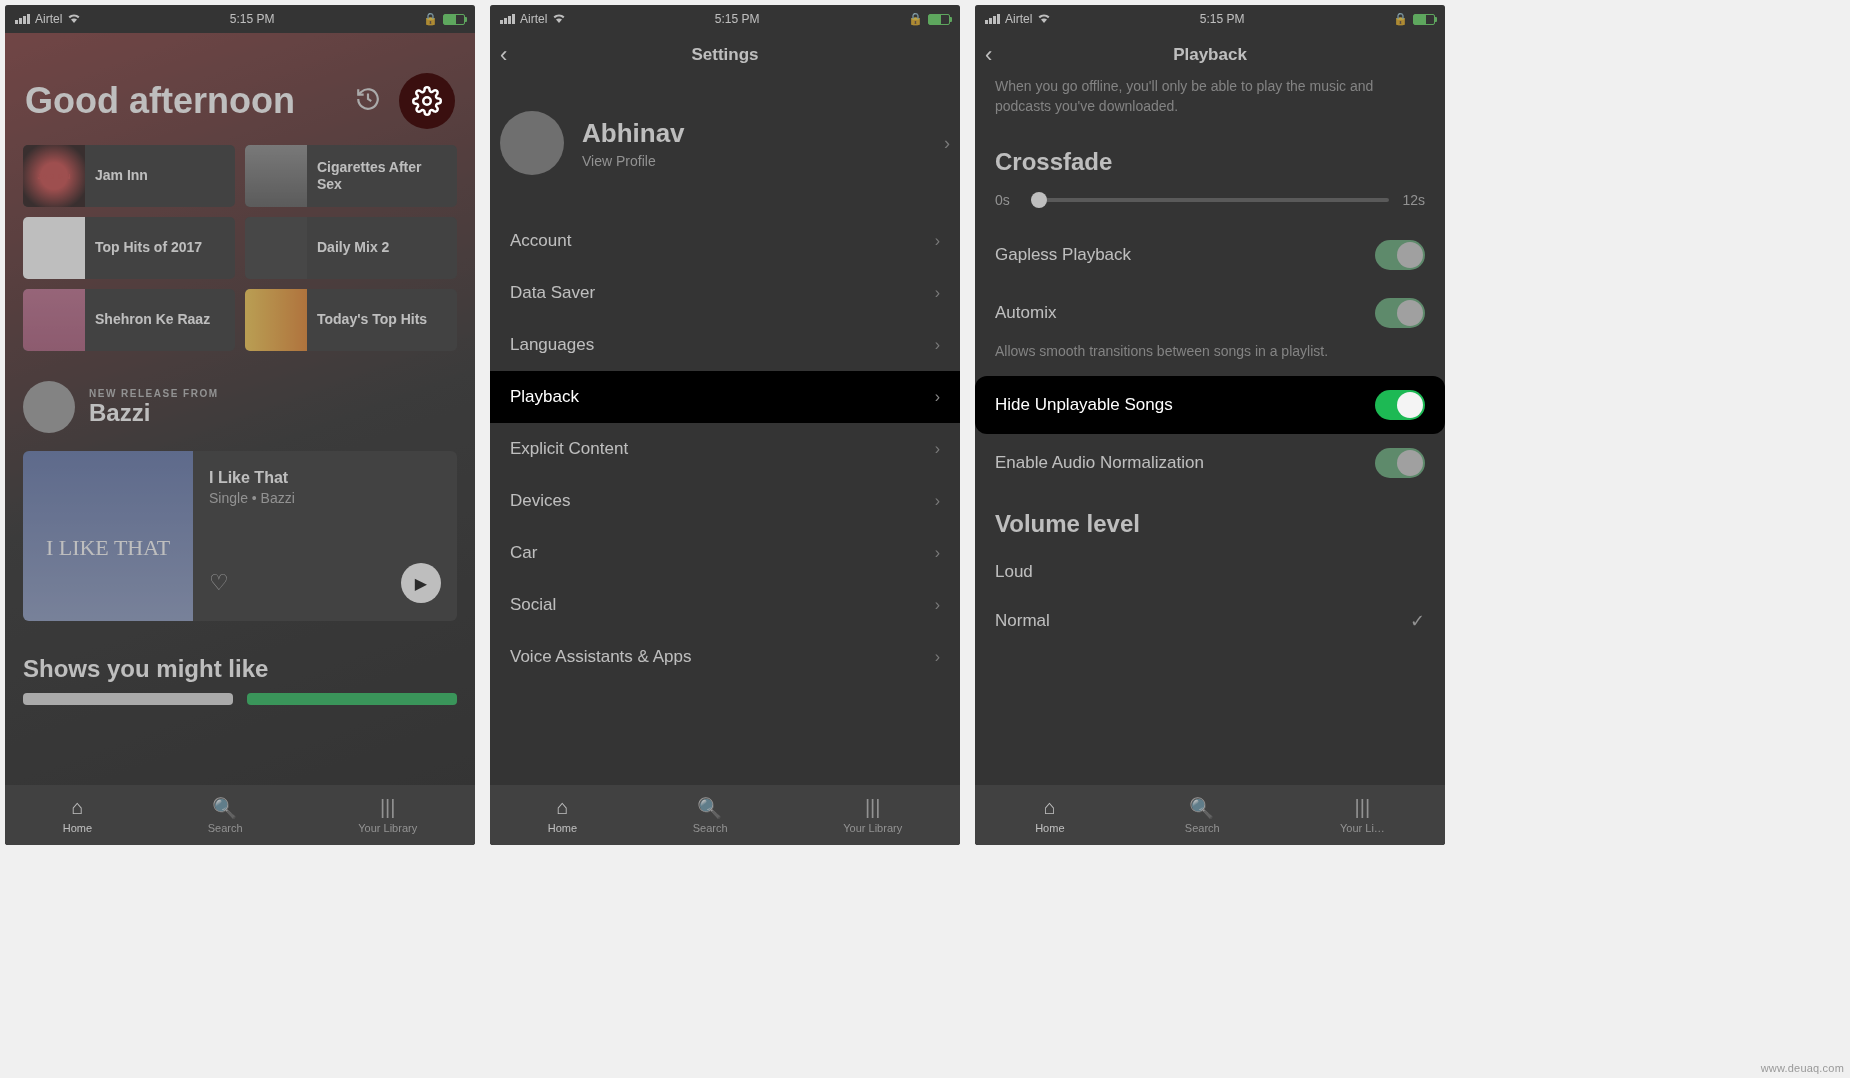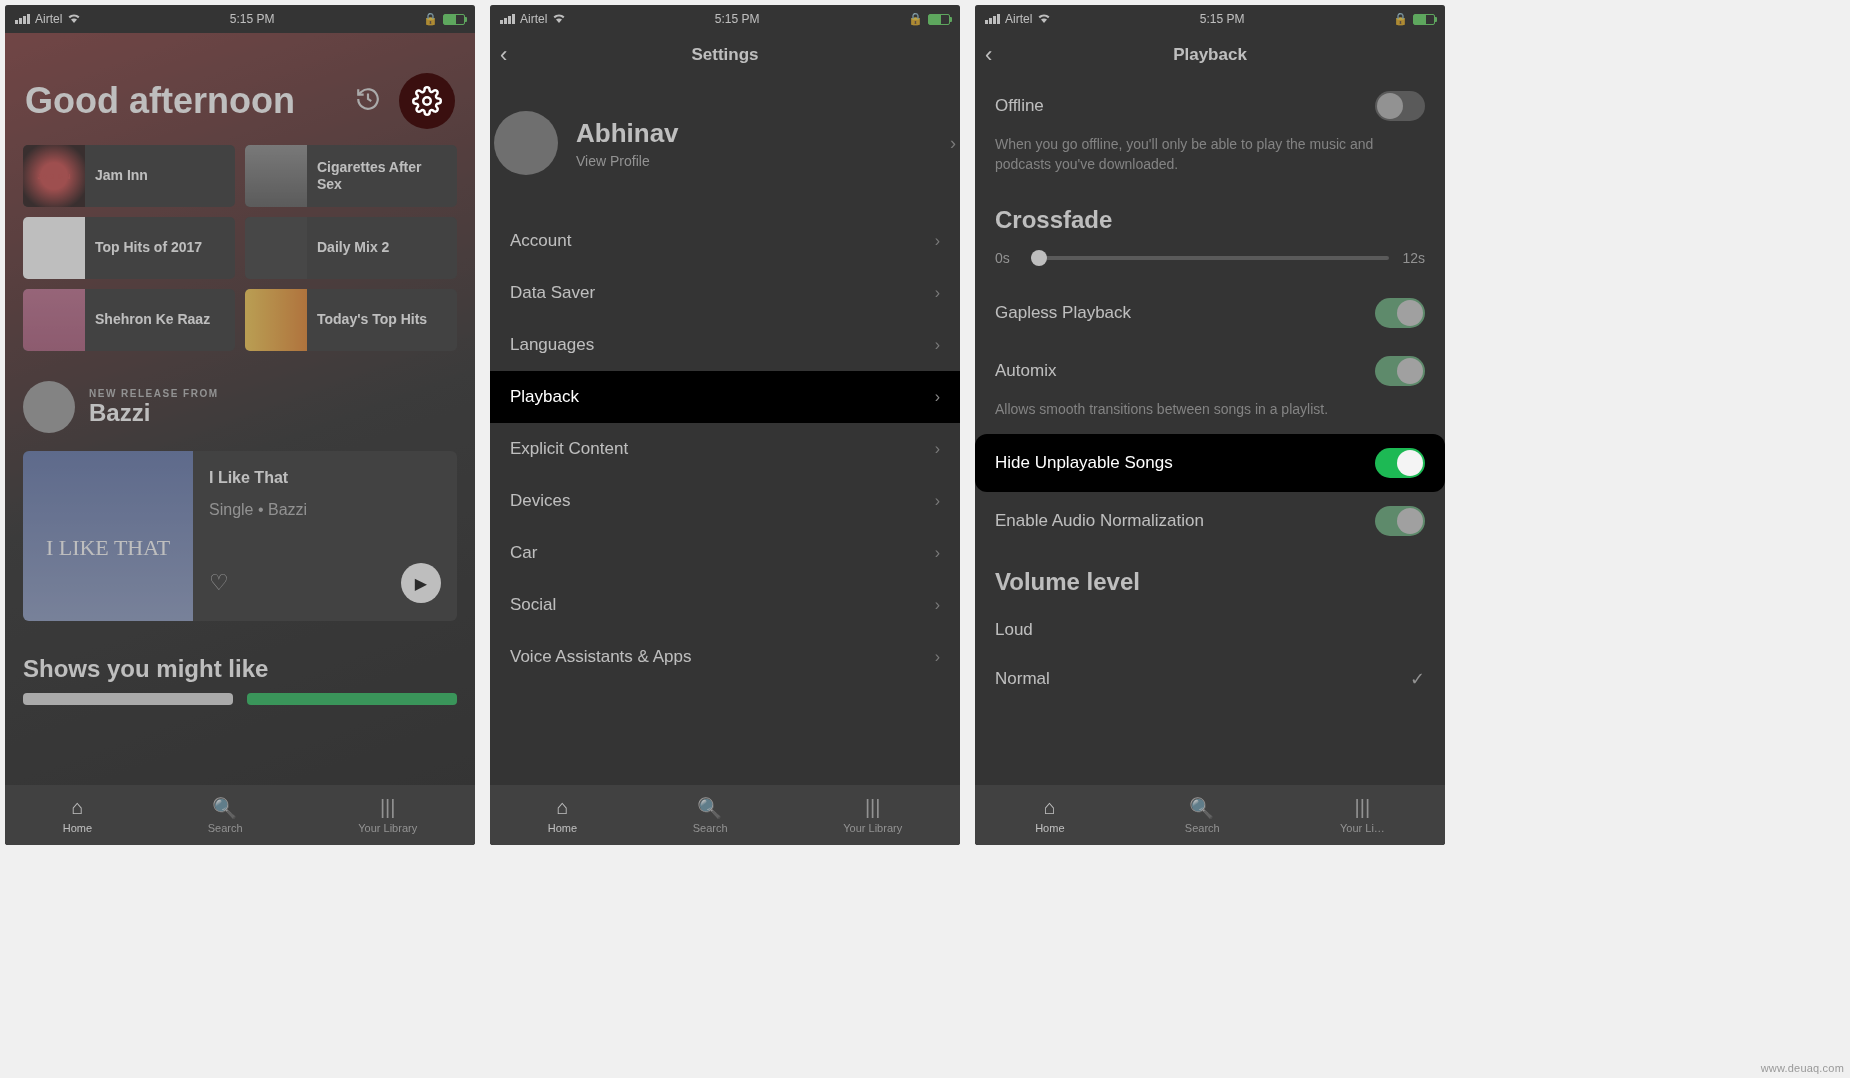--- a/index.html
+++ b/index.html
@@ -94,37 +94,37 @@
 
   .release { padding: 30px 18px 10px; display:flex; align-items:center; gap:14px;}
   .release-avatar { width:52px; height:52px; border-radius:50%; background:#999;}
   .release-from { font-size:10px; letter-spacing:1.5px; color:#b3b3b3; font-weight:600;}
   .release-artist { font-size:24px; font-weight:700; color:#fff;}
 
   .release-card { margin:8px 18px; background:#2a2a2a; border-radius:6px; display:flex; overflow:hidden; height:170px;}
   .release-card-art { width:170px; height:170px; background:linear-gradient(#5a6fa8,#8797c0); display:flex;align-items:flex-end;justify-content:center;color:#fff;font-family:serif;font-size:22px;padding-bottom:60px;}
   .release-card-info { flex:1; padding:18px 16px; display:flex; flex-direction:column;}
   .release-card-title { color:#fff; font-size:16px; font-weight:600;}
-  .release-card-sub { color:#b3b3b3; font-size:16px; margin-top:14px;}
+  .release-card-sub { color:#b3b3b3; font-size:14px; margin-top:3px;}
   .release-card-actions { margin-top:auto; display:flex; justify-content:space-between; align-items:center;}
   .heart-icon { font-size:22px; color:#b3b3b3;}
   .play-button { width:40px;height:40px;border-radius:50%;background:#fff;display:flex;align-items:center;justify-content:center;color:#000;font-size:16px;}
 
   .shows-title { color:#fff; font-size:24px; font-weight:700; padding:26px 18px 10px;}
   .shows-strip { display:flex; gap:14px; padding:0 18px;}
   .show-pill { flex:1; height:12px; border-radius:4px; }
   .show-pill.g { background:#1db954;}
   .show-pill.w { background:#ddd;}
 
   
   .s2-content { flex:1; background:#121212; overflow:auto;}
   .nav-header { display:flex; align-items:center; justify-content:center; height:44px; position:relative;}
   .nav-title { color:#fff; font-size:17px; font-weight:600;}
   .back-chevron { position:absolute; left:10px; color:#fff; font-size:22px; width:30px;}
-  .profile-row { display:flex; align-items:center; gap:18px; padding:34px 4px 40px;}
+  .profile-row { display:flex; align-items:center; gap:18px; padding:34px 10px 40px;}
   .avatar { width:64px;height:64px;border-radius:50%;background:#777;}
   .profile-name { color:#fff; font-size:26px; font-weight:700;}
   .profile-link { color:#b3b3b3; font-size:14px; margin-top:4px;}
   .profile-chevron { margin-left:auto; color:#888; font-size:18px;}
 
   .settings-list { }
   .settings-item { display:flex; align-items:center; justify-content:space-between; padding:16px 20px; color:#fff; font-size:17px;}
   .settings-item .chev { color:#888; font-size:16px;}
   .settings-item.highlighted { background:#000; position:relative; z-index:50;}
 
@@ -396,26 +396,20 @@
         </div>
     </div>
   </div>
 
   <div class="s3-content">
     <div class="nav-header">
       <div class="back-chevron">‹</div>
       <div class="nav-title">Playback</div>
     </div>
 
-    <div class="p-row">
-      <span class="label">Offline</span>
-      <div class="toggle off">
-          <div class="knob"></div>
-        </div>
-    </div>
     <div class="p-desc">When you go offline, you'll only be able to play the music and podcasts you've downloaded.</div>
 
     <div class="p-section">Crossfade</div>
     <div class="slider-row">
       <span class="slider-label">0s</span>
       <div class="slider-track">
           <div class="slider-thumb"></div>
         </div>
       <span class="slider-label" style="text-align:right">12s</span>
     </div>

